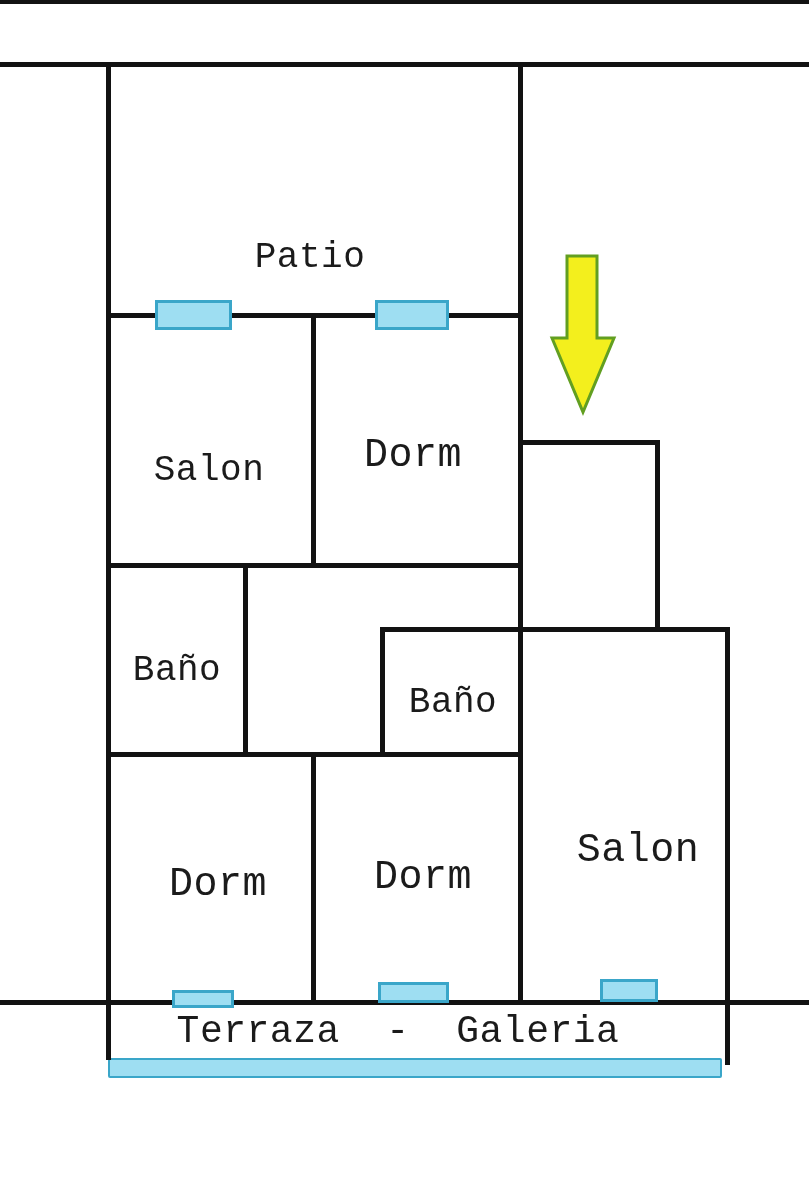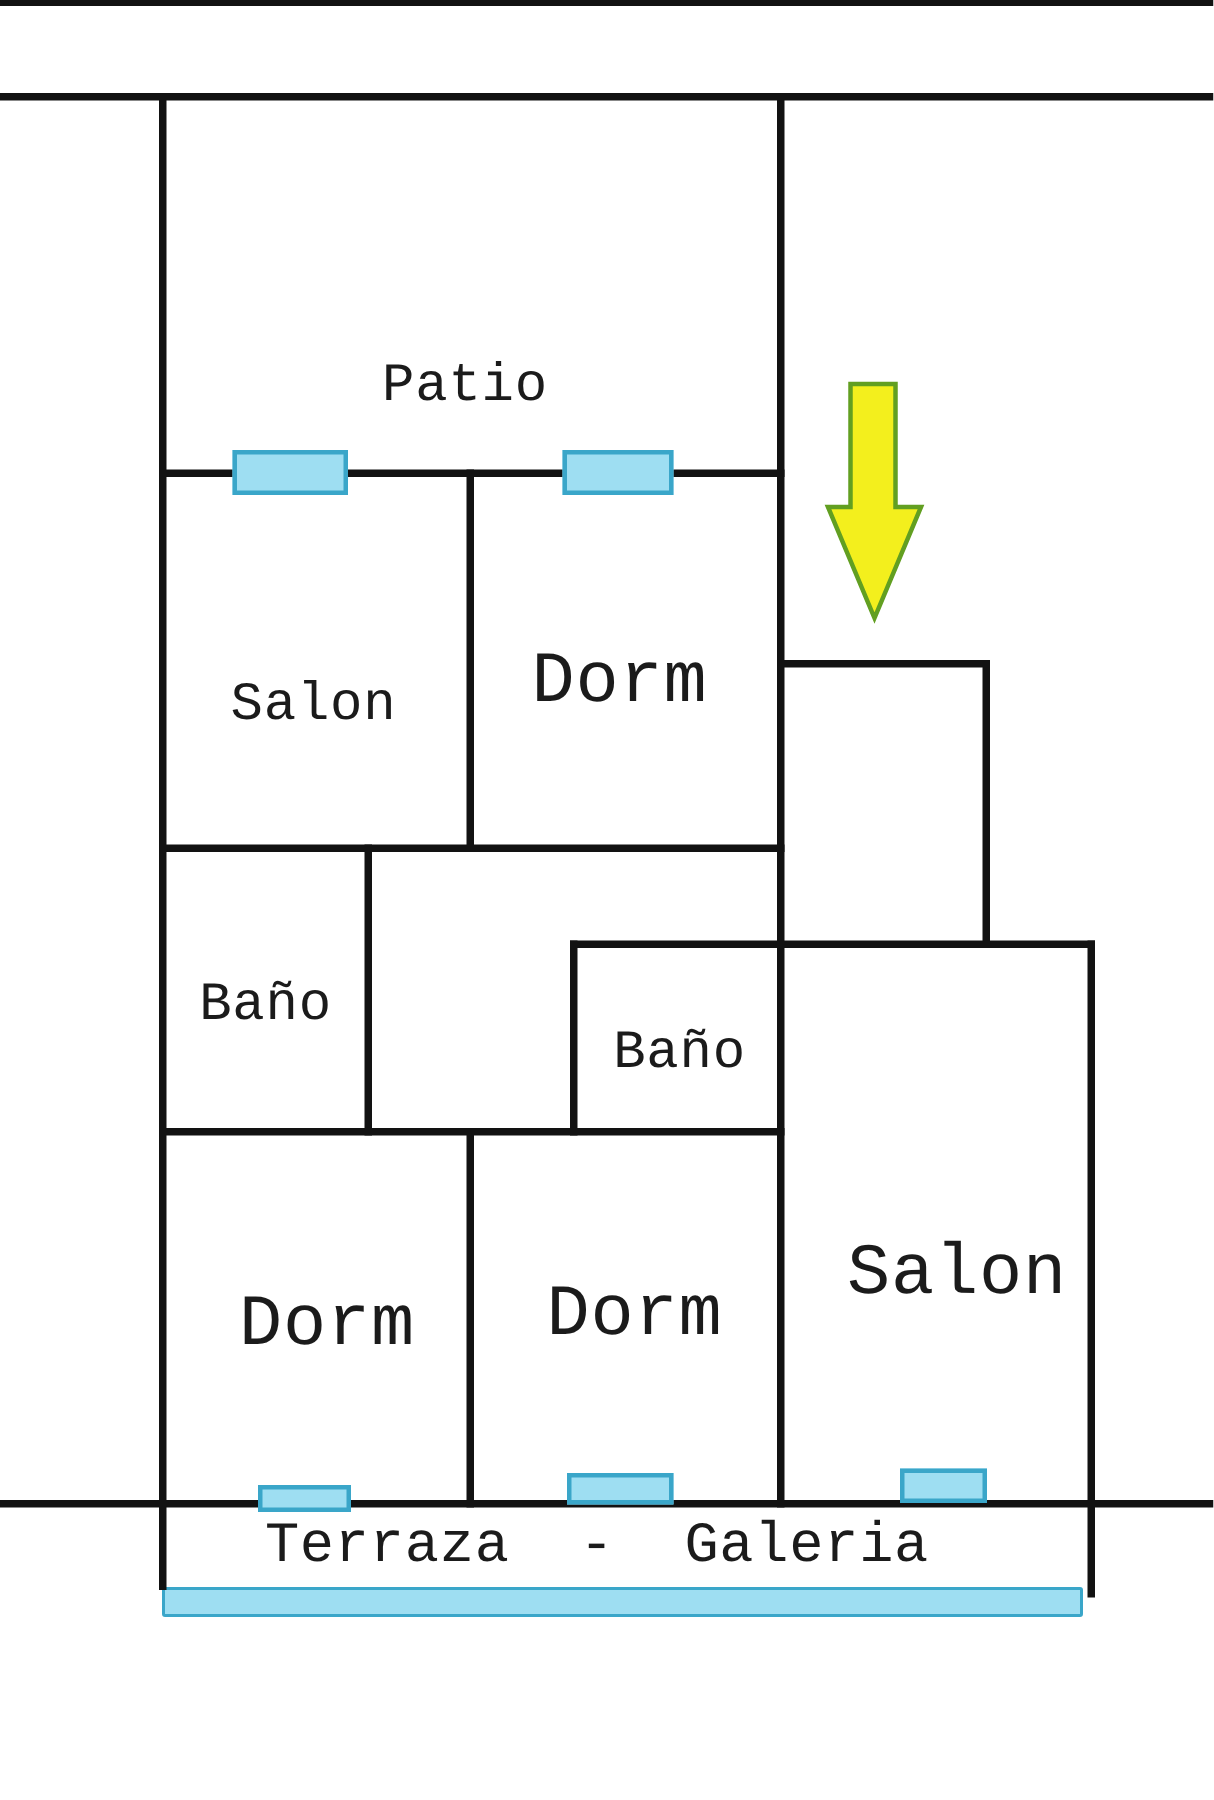--- a/index.html
+++ b/index.html
@@ -43,21 +43,21 @@
   .room-label {
     position: absolute;
     transform: translate(-50%, -50%);
     color: var(--text, #1b1b1b);
     white-space: pre;
     z-index: 4;
     letter-spacing: 0.5px;
   }
   .fs36 { font-size: 36px; }
   .fs38 { font-size: 38px; }
-  .fs40 { font-size: 48px; }
+  .fs40 { font-size: 40px; }
   .arrow-svg {
     position: absolute;
     left: 547px;
     top: 252px;
     z-index: 4;
   }
 </style>
 </head>
 <body>
 

